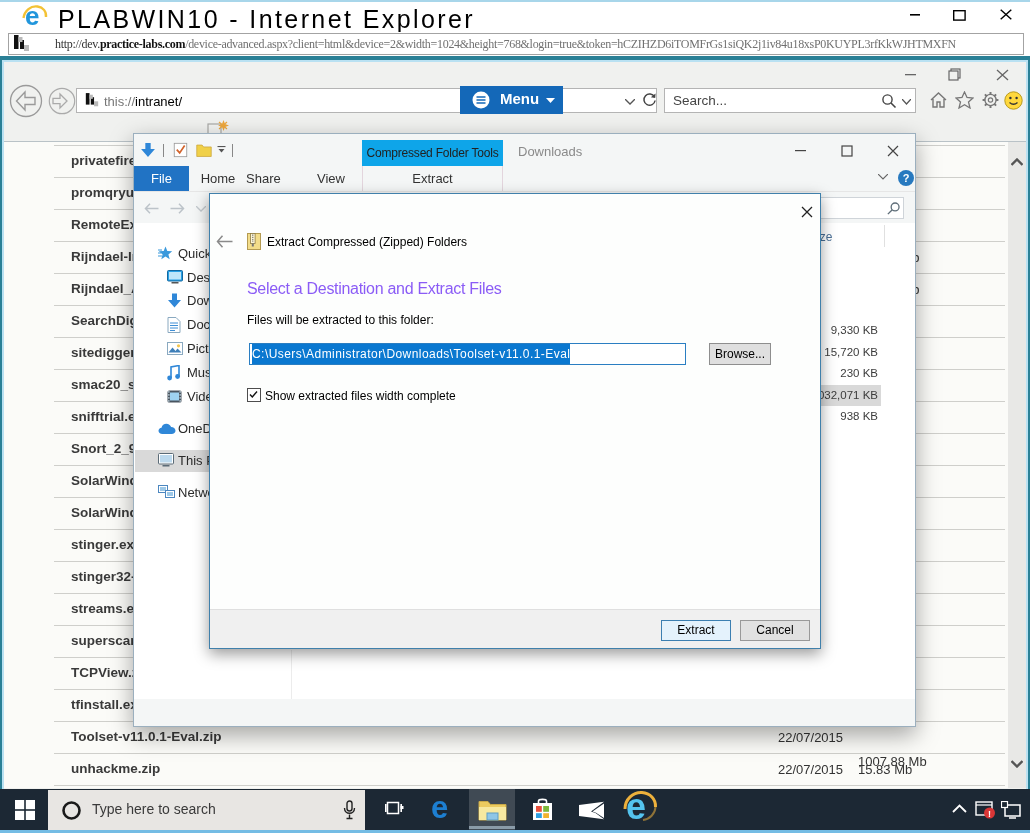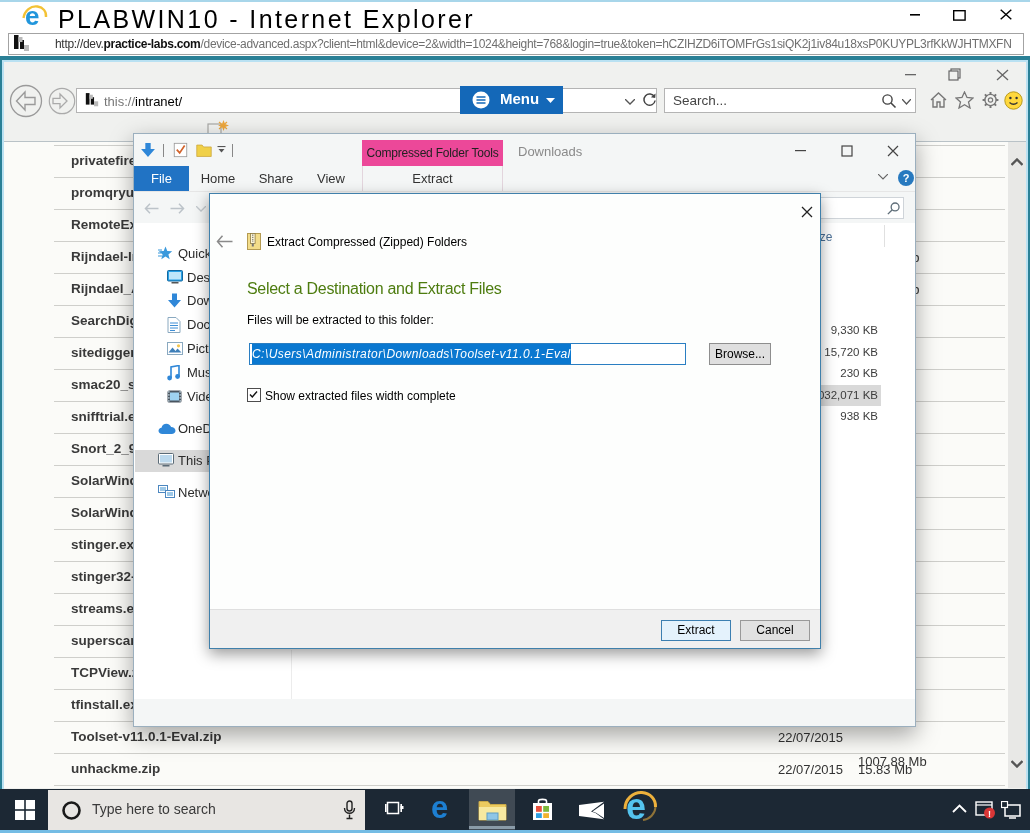--- a/index.html
+++ b/index.html
@@ -1,46 +1,46 @@
 <!DOCTYPE html>
 <html><head>
 <meta charset="utf-8">
 <style>
 * { margin:0; padding:0; box-sizing:border-box; }
 html,body { width:1030px; height:833px; overflow:hidden; }
 body { font-family:"Liberation Sans", sans-serif; position:relative; background:#fff; }
 .abs { position:absolute; }
 #otitle { left:0; top:0; width:1030px; height:32px; background:#fff; }
-#oaddr { left:0; top:32px; width:922px; height:24px; background:#fff; }
+#oaddr { left:0; top:32px; width:922px; height:24px; background:#fff;font-family:Liberation Serif, serif; }
 #desktop { left:0; top:56px; width:1030px; height:777px; background:#2a8096; }
 #ie { left:2px; top:60px; width:1026px; height:730px; background:#f0f1ef; border:2px solid #b9e1f2; border-bottom:none; }
 #addrfield { left:72px; top:26px; width:581px; height:25px; background:#fff; border:1px solid #b4b4b4; }
 #menubtn { left:456px; top:24px; width:103px; height:28px; background:#1468b8; color:#fff; }
 #iesearch { left:660px; top:26px; width:252px; height:25px; background:#fff; border:1px solid #b4b4b4; }
 #tab { left:2px; top:53px; width:198px; height:26px; background:#f9faf8; border:1px solid #a9b6bd; border-bottom:none; }
 #page { left:0px; top:79px; width:1022px; height:647px; background:#fbfbf8; border-top:1px solid #b9c2c7; overflow:hidden; }
 .fname { position:absolute; left:67px; font-weight:bold; font-size:13.5px; color:#3a3a3a; white-space:nowrap; }
 .fdate { position:absolute; left:774px; font-size:13px; color:#333; }
 .fsize { position:absolute; left:854px; font-size:13px; color:#333; white-space:nowrap; }
 .fline { position:absolute; left:50px; width:951px; height:1px; background:#cfcfcb; }
 #pgsb { left:1004px; top:80px; width:18px; height:646px; background:#e8e8e6; }
 #explorer { left:133px; top:133px; width:783px; height:594px; background:#f4f6f6; border:1px solid #9bafbe; box-shadow:0 8px 22px rgba(0,0,0,0.35); }
-#pink { left:228px; top:6px; width:141px; height:26px; background:#ec4899; font-size:12px; letter-spacing:-0.2px; color:#222; text-align:center; line-height:26px; white-space:nowrap; }
+#pink { left:228px; top:6px; width:141px; height:26px; background:#0ea5e9; font-size:12px; letter-spacing:-0.2px; color:#222; text-align:center; line-height:26px; white-space:nowrap; }
 #filetab { left:0px; top:32px; width:55px; height:25px; background:#2173c4; color:#fff; text-align:center; line-height:25px; font-size:13px; }
 .rtab { position:absolute; top:32px; height:25px; line-height:25px; font-size:13px; color:#333; }
 #exsearch { left:604px; top:63px; width:166px; height:22px; background:#fff; border:1px solid #cfd4d9; }
 #exstatus { left:0; top:565px; width:781px; height:27px; background:#f5f6f7; border-top:1px solid #d9d9d9; font-size:11.5px; color:#44546a; }
 .sideitem { position:absolute; font-size:13px; color:#2b2b2b; white-space:nowrap; }
 .sizecell { position:absolute; font-size:11.5px; color:#3c3c3c; text-align:right; width:88px; }
 #dialog { left:209px; top:193px; width:612px; height:456px; background:#fdfefd; border:1px solid #4080ab; box-shadow:0 5px 14px rgba(0,0,0,0.4); }
 #dlgfoot { left:0; top:415px; width:610px; height:39px; background:#f0f0f0; border-top:1px solid #dfdfdf; }
 .btn { position:absolute; font-size:12px; color:#000; text-align:center; }
 #btnExtract { left:451px; top:10px; width:70px; height:21px; background:#e4f2fc; border:1px solid #3c7fb1; line-height:19px; }
 #btnCancel { left:530px; top:10px; width:70px; height:21px; background:#e1e1e1; border:1px solid #999; line-height:19px; }
-#dlginput .sel { background:#0a78d0; color:#fff; display:inline-block; height:20px; line-height:20px; letter-spacing:0.45px;font-style:italic; }
+#dlginput .sel { background:#0a78d0; color:#fff; display:inline-block; height:20px; line-height:20px; letter-spacing:0.45px; }
 #dlginput { left:39px; top:149px; width:437px; height:22px; background:#fff; border:1px solid #2a7ec2; font-size:12px; line-height:20px; white-space:nowrap; overflow:hidden; padding-left:2px; }
 #btnBrowse { left:499px; top:149px; width:62px; height:22px; background:#dfdfdf; border:1px solid #8e8e8e; line-height:20px; }
 #taskbar { left:0; top:789px; width:1030px; height:41px; background:#1c2834; }
 #tbsearch { left:48px; top:790px; width:317px; height:40px; background:#e8e6e3; }
 #bluestrip { left:0; top:830px; width:1030px; height:3px; background:#74bce4; }
 svg.abs { display:block; }
 </style>
 </head>
 <body>
 
@@ -277,21 +277,21 @@
     </svg>
   <svg class="abs" style="left:707px;top:11px" width="12" height="12">
       <rect x="1" y="1" width="10" height="10" fill="none" stroke="#444" stroke-width="1.2"></rect>
     </svg>
   <svg class="abs" style="left:753px;top:11px" width="12" height="12">
       <path d="M1 1 L11 11 M11 1 L1 11" stroke="#444" stroke-width="1.2"></path>
     </svg>
 
   <div class="abs" id="filetab">File</div>
   <div class="rtab" style="left:54px;width:60px;text-align:center">Home</div>
-  <div class="rtab" style="left:112px;width:60px;text-align:center">Share</div>
+  <div class="rtab" style="left:112px;width:60px;">Share</div>
   <div class="rtab" style="left:167px;width:60px;text-align:center">View</div>
   <div class="abs" style="left:228px;top:32px;width:141px;height:25px;border-left:1px solid #e3d5dd;border-right:1px solid #e3d5dd"></div>
   <div class="rtab" style="left:228px;width:141px;text-align:center">Extract</div>
   <svg class="abs" style="left:744px;top:40px" width="10" height="6">
       <path d="M0 0 L5 5 L10 0" fill="none" stroke="#666" stroke-width="1.2"></path>
     </svg>
   <div class="abs" style="left:764px;top:36px;width:16px;height:16px;border-radius:50%;background:#2779bf;color:#fff;font-size:11px;font-weight:bold;text-align:center;line-height:16px">?</div>
 
   <div class="abs" style="left:0;top:57px;width:781px;height:32px;border-top:1px solid #e6e6e6;background:#f4f6f6"></div>
   <svg class="abs" style="left:10px;top:69px" width="15" height="11" viewBox="0 0 15 11">
@@ -397,21 +397,21 @@
       <path d="M6.5 0.8 L1.5 6.5 L6.5 12.2 M1.5 6.5 L16.5 6.5" fill="none" stroke="#8a8a8a" stroke-width="1.5"></path>
     </svg>
   <svg class="abs" style="left:37px;top:39px" width="14" height="17" viewBox="0 0 14 17">
       <rect x="0.5" y="0.5" width="13" height="16" fill="#f3dd8a" stroke="#b49b52"></rect>
       <rect x="3.5" y="0.5" width="4.6" height="10" fill="#fdf6d8" stroke="#8d7b42" stroke-width="0.8"></rect>
       <path d="M5.8 1.5 L5.8 9" stroke="#555" stroke-width="1" stroke-dasharray="1.3 1"></path>
       <rect x="4.8" y="10.5" width="2" height="3" fill="#777"></rect>
     </svg>
   <div class="abs" style="left:57px;top:41px;font-size:12px;color:#000">Extract Compressed (Zipped) Folders</div>
 
-  <div class="abs" style="left:37px;top:86px;font-size:16px;letter-spacing:-0.3px;color:#4d7c0f">Select a Destination and Extract Files</div>
+  <div class="abs" style="left:37px;top:86px;font-size:16px;letter-spacing:-0.3px;color:#8b5cf6">Select a Destination and Extract Files</div>
   <div class="abs" style="left:37px;top:119px;font-size:12px;color:#000">Files will be extracted to this folder:</div>
 
   <div class="abs" id="dlginput"><span class="sel">C:\Users\Administrator\Downloads\Toolset-v11.0.1-Eval</span></div>
   <div class="btn" id="btnBrowse">Browse...</div>
 
   <div class="abs" style="left:37px;top:194px;width:14px;height:14px;background:#fff;border:1px solid #4d4d4d">
     <svg style="display:block;margin:0" width="11" height="11" viewBox="0 0 11 11">
         <path d="M2 5.5 L4.3 8 L9 2.5" fill="none" stroke="#111" stroke-width="1.4"></path>
       </svg>
   </div>

